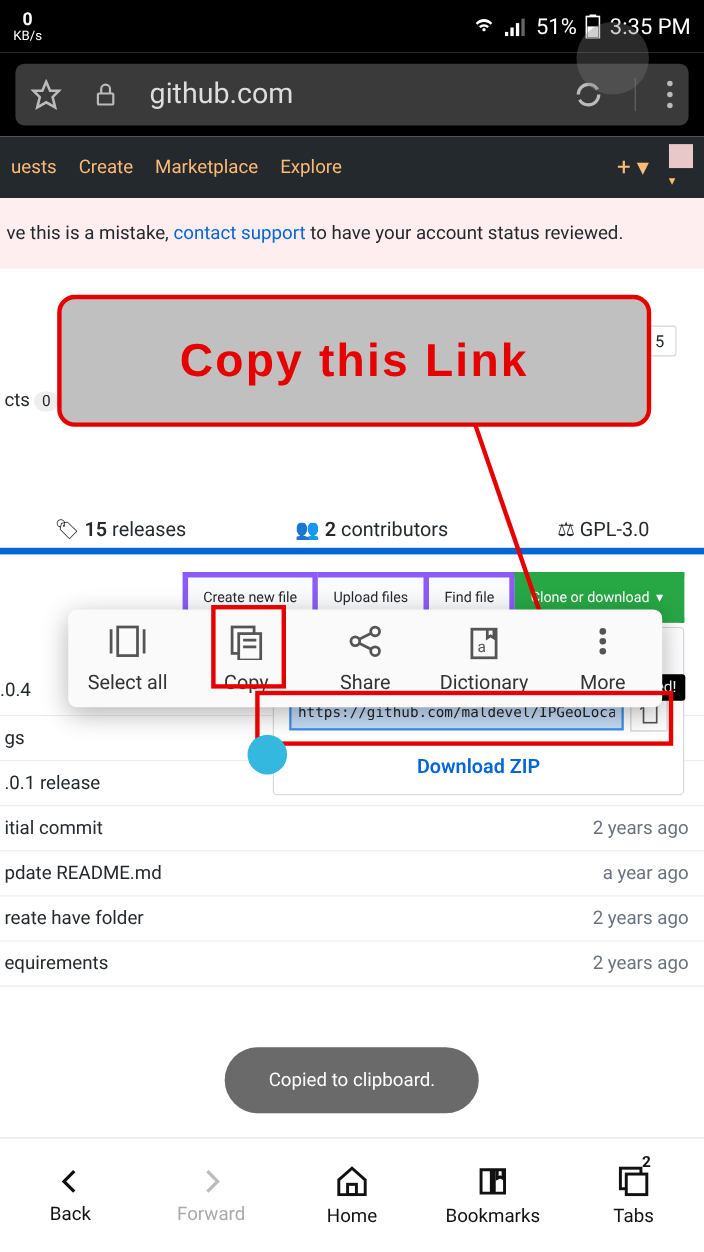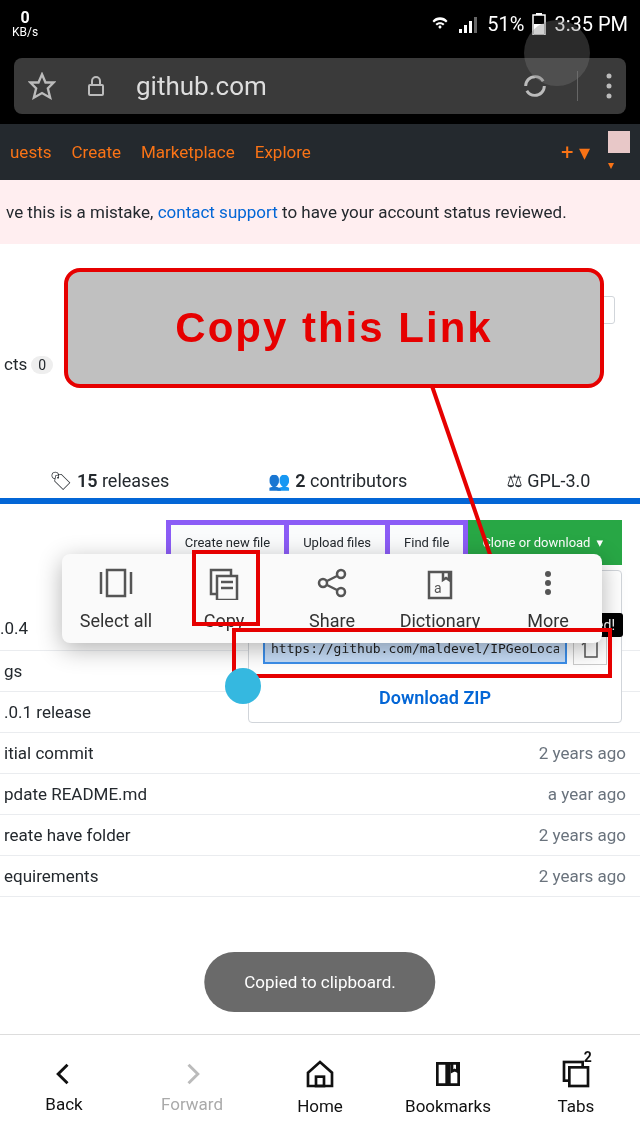--- a/index.html
+++ b/index.html
@@ -6,26 +6,26 @@
 body{width:640px;height:1138px;background:#fff;position:relative;overflow:hidden}
 .statusbar{height:48px;background:#000;color:#fff;display:flex;align-items:center;justify-content:space-between;padding:0 12px;font-size:18px}
 .statusbar-left{display:flex;flex-direction:column;align-items:center;font-size:12px;line-height:1}
 .statusbar-left .speed{font-size:16px;font-weight:bold}
 .statusbar-right{display:flex;align-items:center;gap:8px;font-size:20px}
 .urlbar-wrap{background:#000;padding:10px 14px}
 .urlbar{background:#3a3a3a;border-radius:8px;height:56px;display:flex;align-items:center;padding:0 14px;gap:28px}
 .url-text{color:#ddd;font-size:26px;flex:1}
 .icon-star,.icon-lock,.icon-refresh,.icon-more{display:flex;align-items:center;justify-content:center;color:#bbb}
 .divider-v{width:1px;height:30px;background:#666}
-.github-nav{background:#24292e;height:56px;display:flex;align-items:center;padding:0 10px;color:#f97316;font-size:17px;gap:20px;position:relative}
+.github-nav{background:#24292e;height:56px;display:flex;align-items:center;padding:0 10px;color:#fdba74;font-size:17px;gap:20px;position:relative}
 .gh-nav-right{margin-left:auto;display:flex;align-items:center;gap:18px}
 .circle-overlay{position:absolute;right:50px;top:20px;width:66px;height:66px;border-radius:50%;background:rgba(120,120,120,0.35);z-index:5}
 .banner{background:#ffeef0;padding:22px 6px;font-size:17px;color:#24292e}
 .banner a{color:#0366d6;text-decoration:none}
-.callout{position:absolute;left:64px;top:268px;width:540px;height:120px;background:#c0c0c0;border:4px solid #e60000;border-radius:16px;display:flex;align-items:center;justify-content:center;z-index:10}
+.callout{position:absolute;left:52px;top:268px;width:540px;height:120px;background:#c0c0c0;border:4px solid #e60000;border-radius:16px;display:flex;align-items:center;justify-content:center;z-index:10}
 .callout-text{color:#e60000;font-family:Impact,sans-serif;font-size:42px;font-weight:bold;letter-spacing:2px}
 .badge-5{position:absolute;right:25px;top:296px;background:#fff;border:1px solid #d1d5da;padding:4px 10px;font-size:15px;border-radius:0 3px 3px 0;color:#24292e;z-index:2}
 .cts{position:absolute;left:0;top:350px;font-size:17px;color:#24292e;padding:4px}
 .cts .cbadge{background:#eee;border-radius:10px;padding:1px 7px;font-size:14px;margin-left:4px}
 .meta-row{position:absolute;top:460px;width:100%;display:flex;justify-content:space-around;font-size:18px;color:#24292e;padding:10px 0}
 .meta-row b{font-weight:600}
 .blue-line{position:absolute;top:498px;width:100%;height:6px;background:#0366d6}
 .btn-row{position:absolute;top:520px;right:18px;display:flex;gap:0}
 .ghbtn{background:#fafbfc;border:5px solid #8b5cf6;padding:10px 14px;font-size:13px;color:#24292e;cursor:pointer}
 .ghbtn+.ghbtn{border-left:none}

